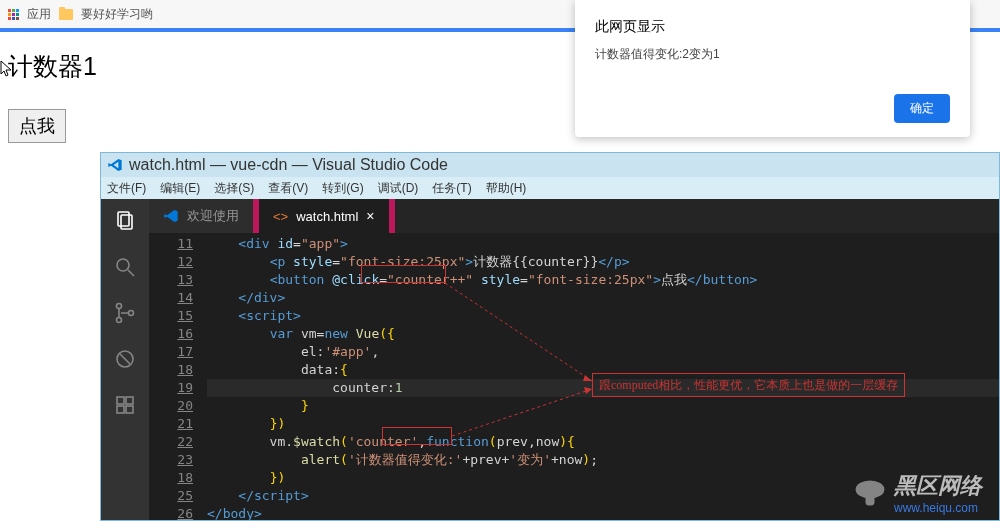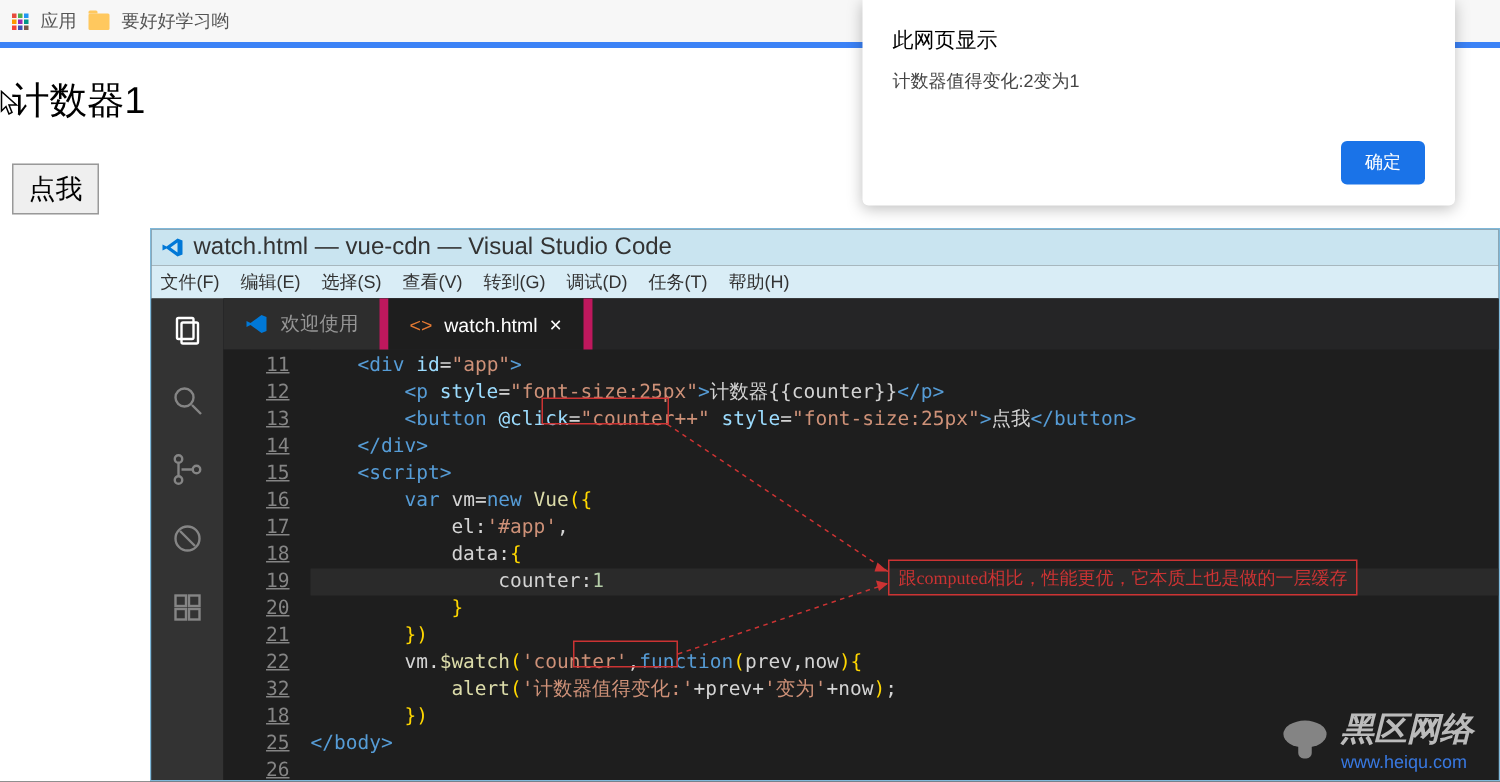--- a/index.html
+++ b/index.html
@@ -172,40 +172,41 @@
             <div>13</div>
             <div>14</div>
             <div>15</div>
             <div>16</div>
             <div>17</div>
             <div>18</div>
             <div>19</div>
             <div>20</div>
             <div>21</div>
             <div>22</div>
-            <div>32</div>
+            <div>23</div>
             <div>18</div>
             <div>25</div>
             <div>26</div>
           </div>
         <div class="lines">
 <div class="line">    <span class="tag">&lt;div</span> <span class="attr">id</span>=<span class="str">"app"</span><span class="tag">&gt;</span></div>
 <div class="line">        <span class="tag">&lt;p</span> <span class="attr">style</span>=<span class="str">"font-size:25px"</span><span class="tag">&gt;</span>计数器{{counter}}<span class="tag">&lt;/p&gt;</span></div>
 <div class="line">        <span class="tag">&lt;button</span> <span class="attr">@click</span>=<span class="str">"counter++"</span> <span class="attr">style</span>=<span class="str">"font-size:25px"</span><span class="tag">&gt;</span>点我<span class="tag">&lt;/button&gt;</span></div>
 <div class="line">    <span class="tag">&lt;/div&gt;</span></div>
 <div class="line">    <span class="tag">&lt;script&gt;</span></div>
 <div class="line">        <span class="kw">var</span> vm=<span class="kw">new</span> <span class="fn">Vue</span><span class="br">(</span><span class="br">{</span></div>
 <div class="line">            el:<span class="str">'#app'</span>,</div>
 <div class="line">            data:<span class="br">{</span></div>
 <div class="line highlight-line">                counter:<span class="num">1</span></div>
 <div class="line">            <span class="br">}</span></div>
 <div class="line">        <span class="br">}</span><span class="br">)</span></div>
 <div class="line">        vm.<span class="fn">$watch</span><span class="br">(</span><span class="str">'counter'</span>,<span class="kw">function</span><span class="br">(</span>prev,now<span class="br">)</span><span class="br">{</span></div>
 <div class="line">            <span class="fn">alert</span><span class="br">(</span><span class="str">'计数器值得变化:'</span>+prev+<span class="str">'变为'</span>+now<span class="br">)</span>;</div>
 <div class="line">        <span class="br">}</span><span class="br">)</span></div>
+<div class="line">    <span class="tag">&lt;/script&gt;</span></div>
 <div class="line"><span class="tag">&lt;/body&gt;</span></div>
 
           <div class="anno-box1"></div>
           <div class="anno-box2"></div>
           <div class="anno-text">跟computed相比，性能更优，它本质上也是做的一层缓存</div>
           <svg class="anno-svg" width="840" height="300">
             <line x1="238" y1="50" x2="385" y2="148" stroke="#c33" stroke-width="1" stroke-dasharray="3,3"></line>
             <polygon points="385,148 378,142 376,148" fill="#c33"></polygon>
             <line x1="245" y1="203" x2="385" y2="156" stroke="#c33" stroke-width="1" stroke-dasharray="3,3"></line>
             <polygon points="385,156 377,154 379,161" fill="#c33"></polygon>

